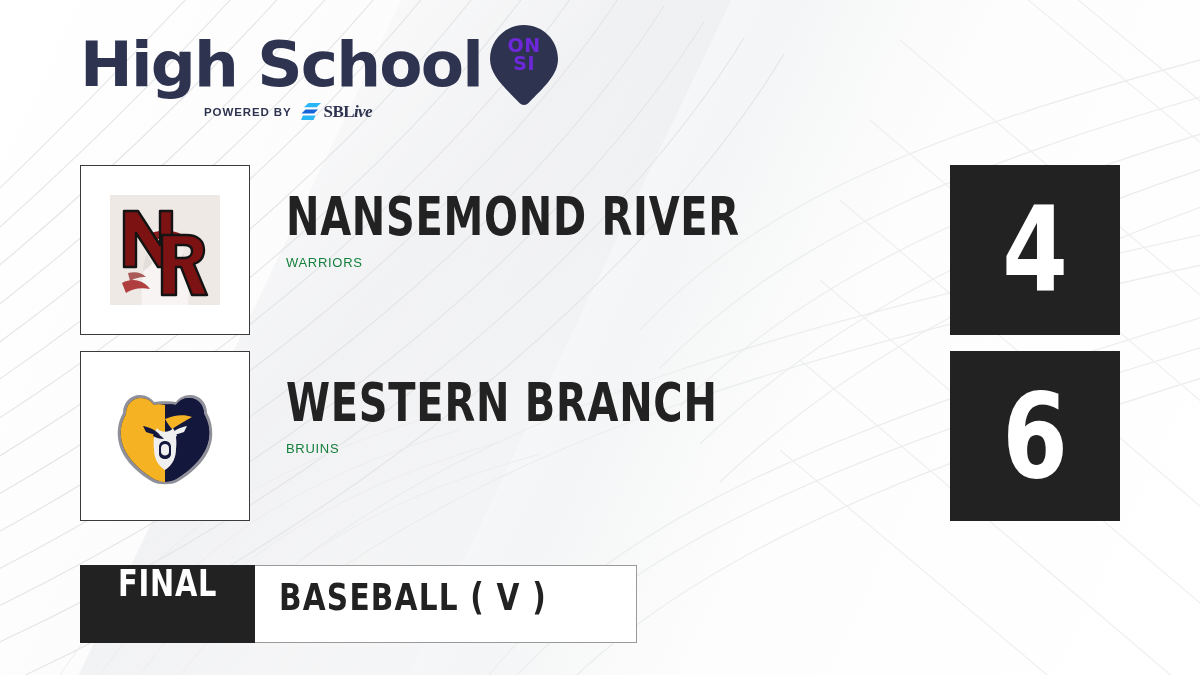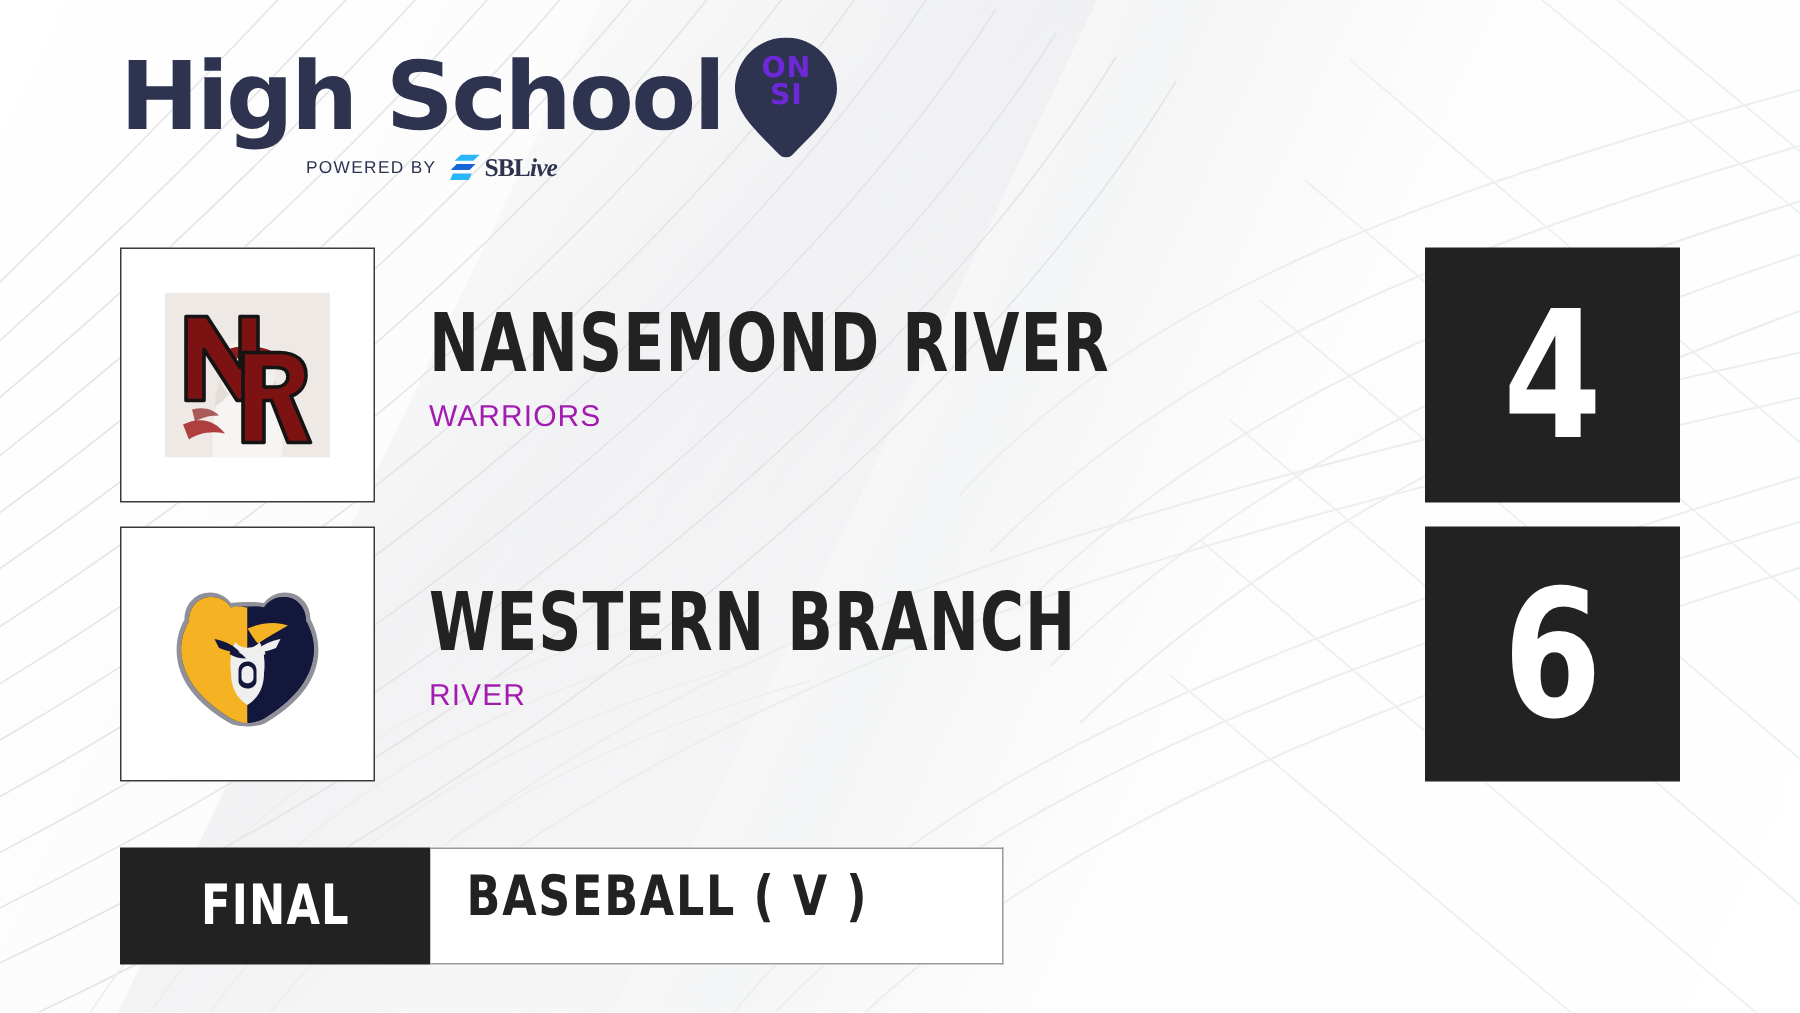--- a/index.html
+++ b/index.html
@@ -73,21 +73,21 @@
     letter-spacing: 0.5px;
   }
   #powered-row {
     display: flex;
     align-items: center;
     margin-top: 7px;
     padding-left: 124px;
   }
   #powered-by {
     font-size: 11.5px;
-    font-weight: normal;
+    font-weight: bold;
     letter-spacing: 0.9px;
     color: #2e3350;
   }
   #sbl-mark {
     margin-left: 9px;
     width: 21px; height: 17px;
   }
   #sbl-word {
     margin-left: 2px;
     font-family: Liberation Serif, serif;
@@ -121,38 +121,37 @@
     justify-content: center;
   }
   .logo-inner { width: 110px; height: 110px; position: relative; }
   .logo-inner svg { display: block; }
 
   .team-text {
     position: absolute;
     left: 286px;
     top: 24px;
     width: 640px;
-    margin-top: 12px;
   }
   .team-name {
     font-family: "DejaVu Sans", sans-serif;
     font-weight: bold;
     font-size: 54px;
     line-height: 56px;
     color: #222222;
     transform: scaleX(0.74);
     transform-origin: left center;
     white-space: nowrap;
     letter-spacing: 1px;
   }
   .team-mascot {
     margin-top: 10px;
-    font-size: 20px;
+    font-size: 13px;
     letter-spacing: 0.7px;
-    color: #a21caf;
+    color: #15803d;
     white-space: nowrap;
   }
 
   .score-box {
     position: absolute;
     left: 950px;
     top: 0;
     width: 170px;
     height: 170px;
     background: #222222;
@@ -176,23 +175,22 @@
     left: 80px;
     top: 565px;
     height: 78px;
     display: flex;
     align-items: stretch;
   }
   #status-final {
     background: #222222;
     color: #ffffff;
     display: flex;
-    align-items: center;
     justify-content: center;
-    padding: 0 40px;
+    padding: 0 24px;
     min-width: 148px;
   }
   #status-final-label {
     font-family: "DejaVu Sans", sans-serif;
     font-weight: bold;
     font-size: 37px;
     line-height: 38px;
     transform: scaleX(0.78);
     letter-spacing: 1px;
   }
@@ -408,21 +406,21 @@
           <path d="M44 52 C48 53 52 55 54 58 C50 58 46 57 43 55 Z" fill="#14173c"></path>
           <path d="M66 52 C62 53 58 55 56 58 C60 58 64 57 67 55 Z" fill="#efefef"></path>
 
           <path d="M49 80 C51 83 59 83 61 80 C60 85 50 85 49 80 Z" fill="#efefef"></path>
         </svg>
       </div>
     </div>
 
     <div class="team-text">
       <div class="team-name">WESTERN BRANCH</div>
-      <div class="team-mascot">RIVER</div>
+      <div class="team-mascot">BRUINS</div>
     </div>
 
     <div class="score-box">
       <span class="score-value">6</span>
     </div>
   </div>
 
   <div id="status-bar">
     <div id="status-final">
       <span id="status-final-label">FINAL</span>

